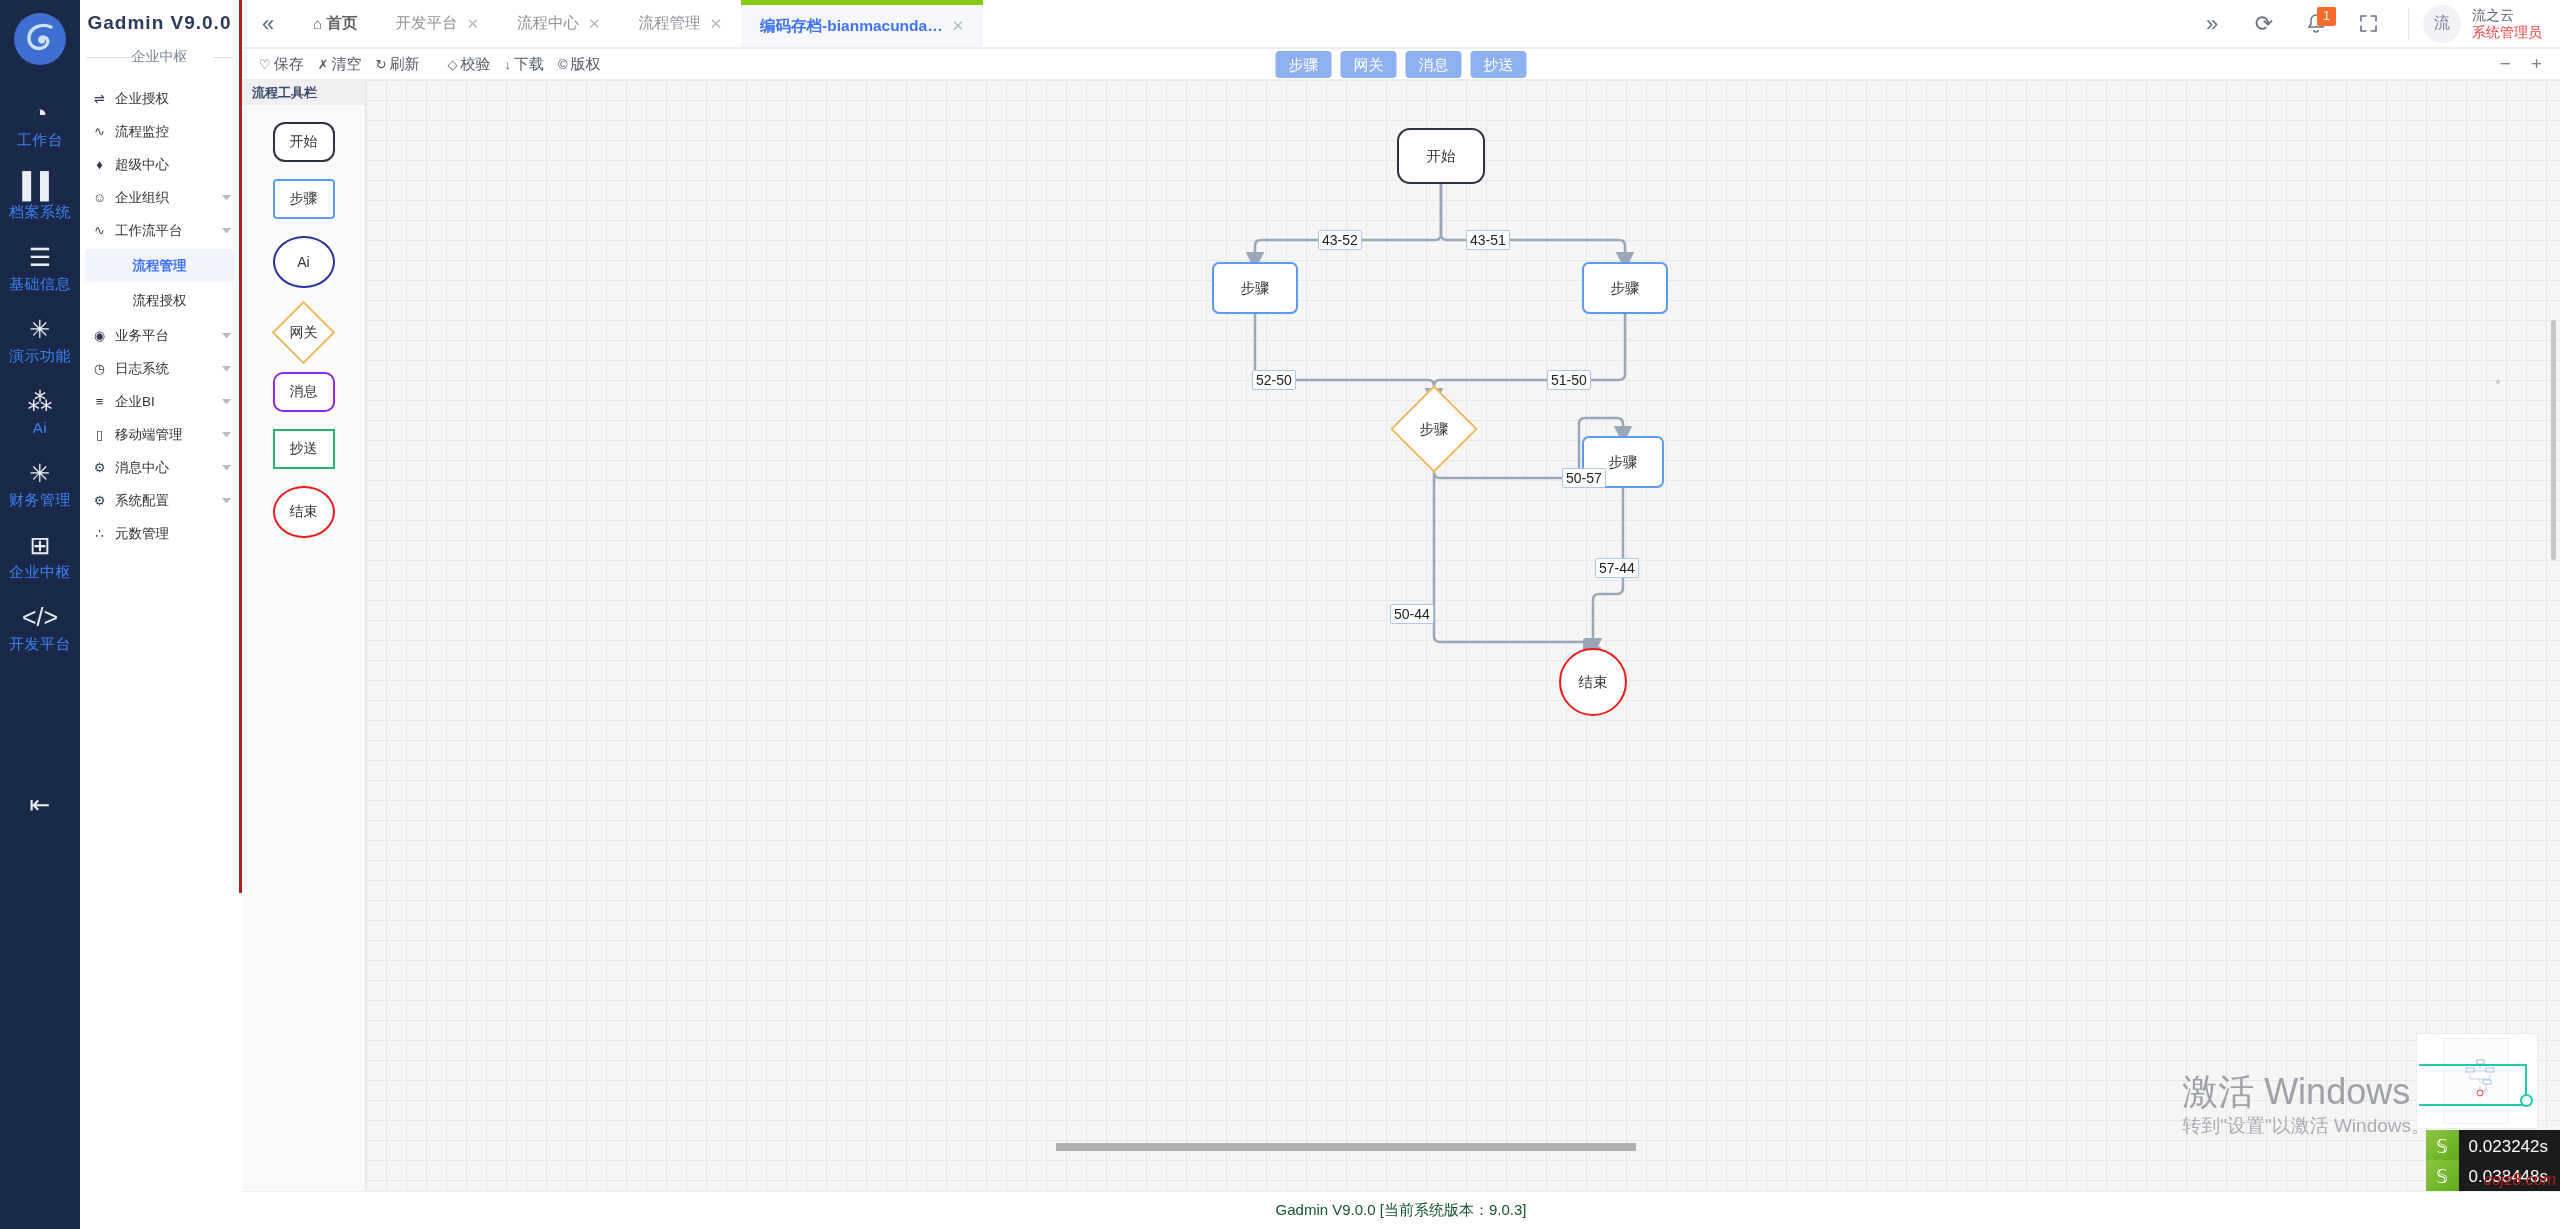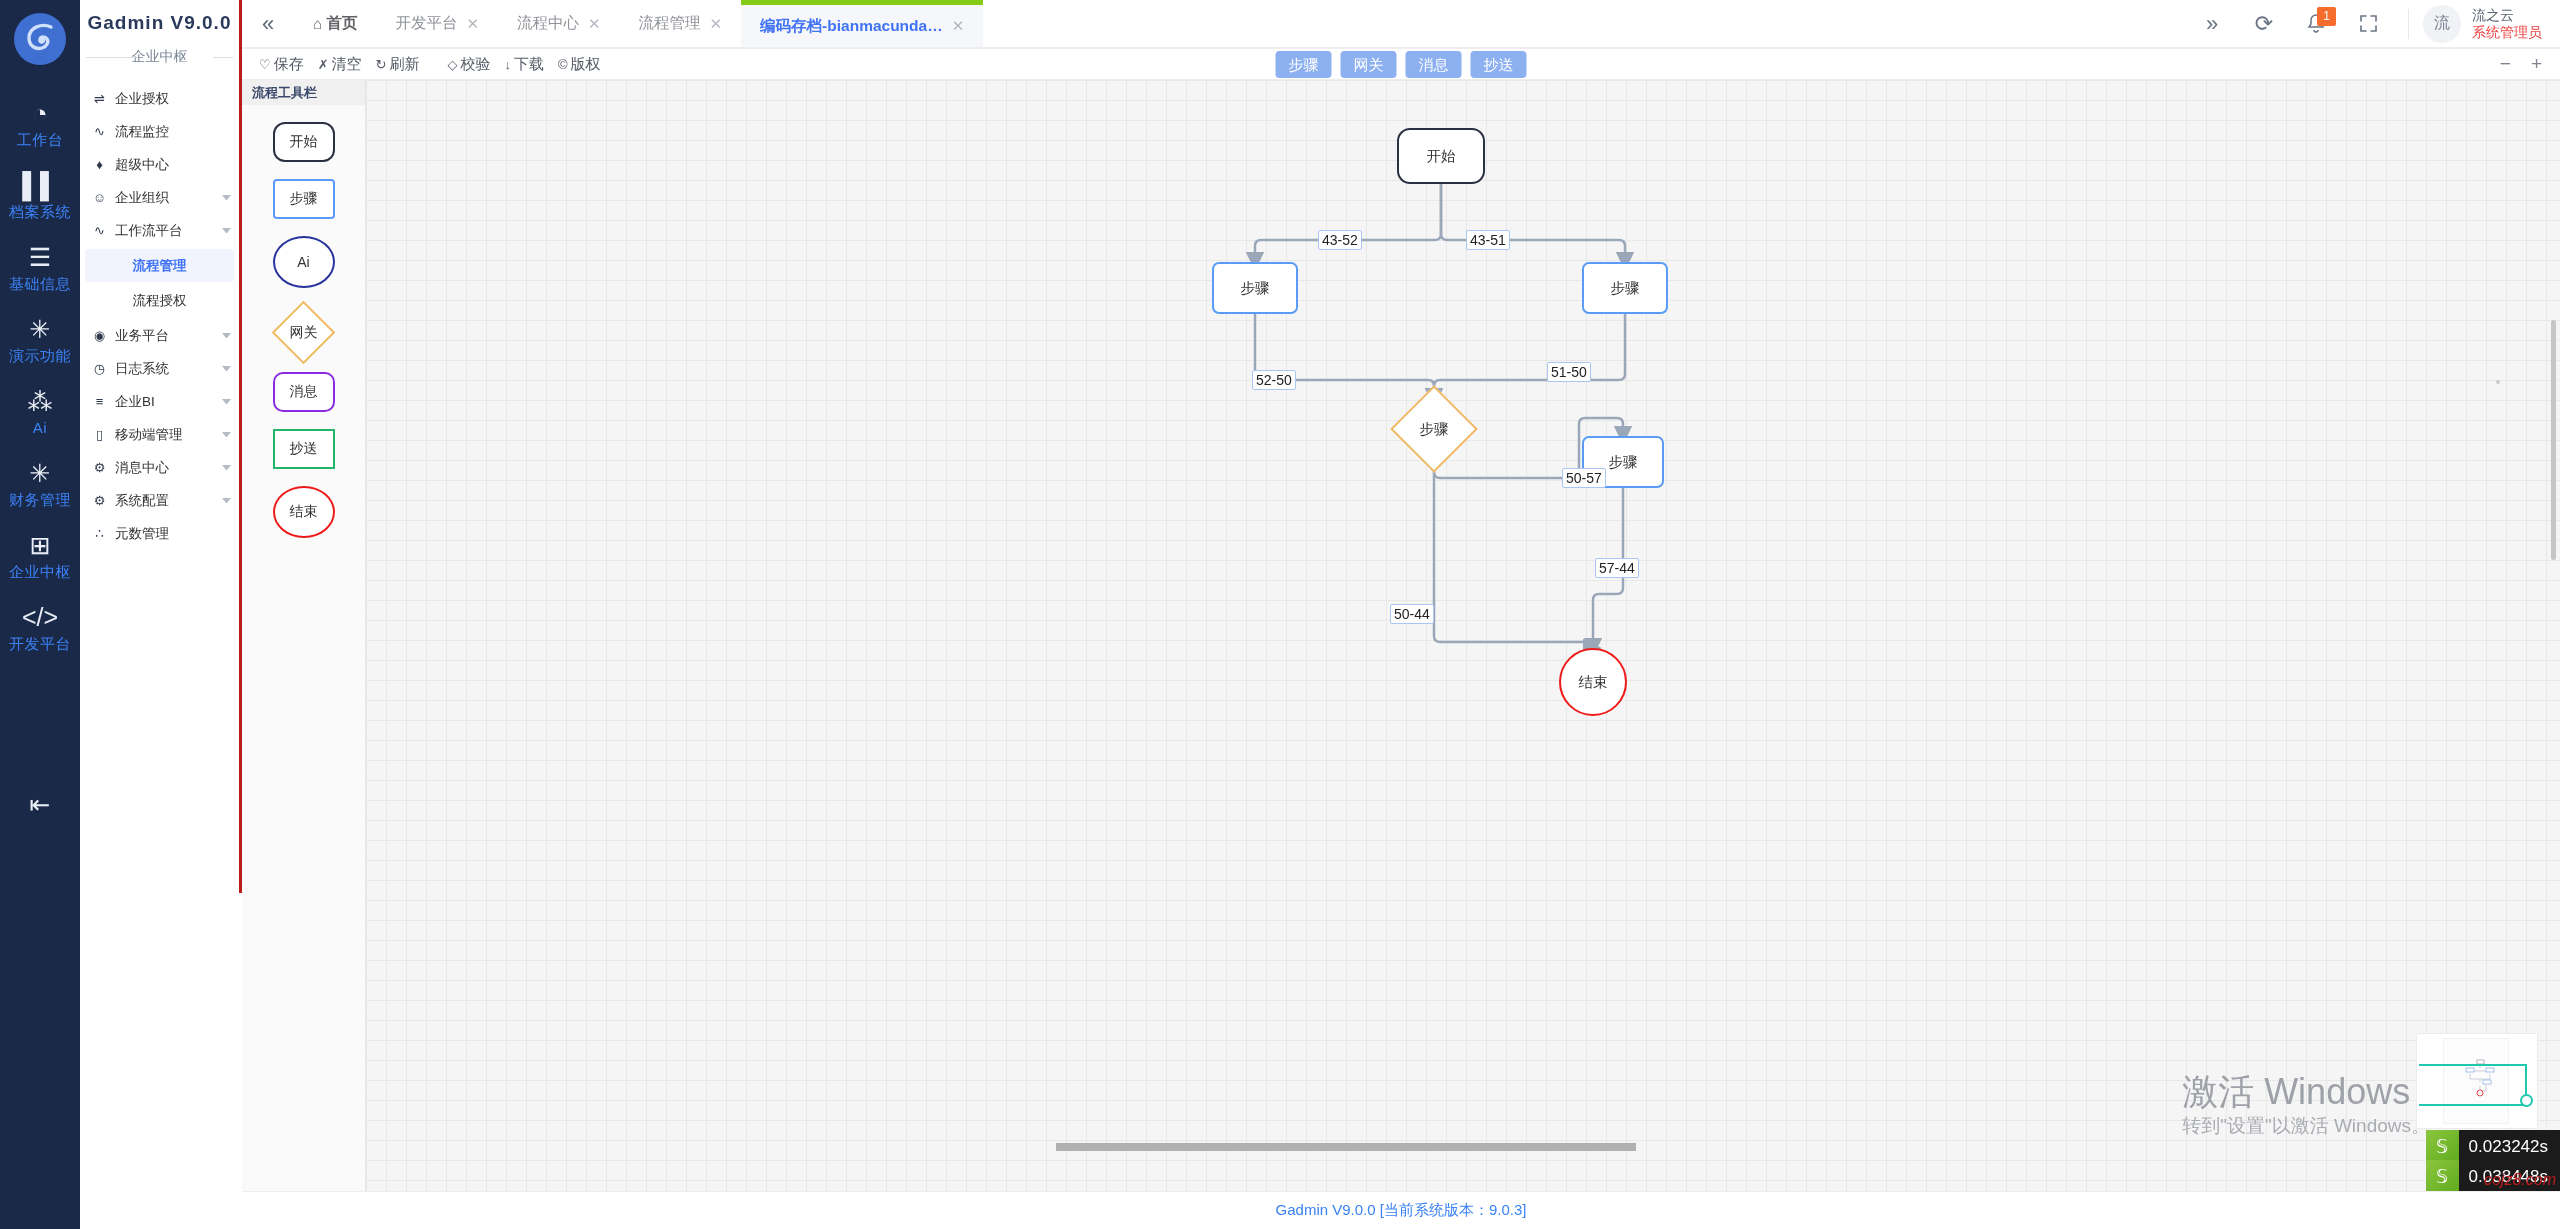--- a/index.html
+++ b/index.html
@@ -254,21 +254,21 @@
     color: #fff; font-size: 19px;
   }
   .perf-txt { padding: 0 12px 0 10px; font-family: "Liberation Sans", sans-serif; }
   .cojz { position: absolute; right: 4px; bottom: 2px; color: #b91c1c;
     font-size: 16px; font-style: italic; }
 
   
   .footer {
     height: 38px; flex: 0 0 38px; background: #fff; border-top: 1px solid #eee;
     display: flex; align-items: center; justify-content: center;
-    font-size: 15px; color: #3b82f6;
+    font-size: 15px; color: #14532d;
   }
 </style>
 </head>
 <body>
 
 <div id="app">
 
   <div class="rail">
     <div class="rail-logo">
       <svg viewBox="0 0 54 54" aria-hidden="true">
@@ -525,21 +525,21 @@
         <div class="fnode n-step" style="left:1216px; top:182px; width:86px; height:52px;">步骤</div>
         <div class="fnode n-gate" style="left:1037px; top:318px; width:62px; height:62px; transform:rotate(45deg);">
           <span style="transform:rotate(-45deg); display:block;">步骤</span>
         </div>
         <div class="fnode n-step" style="left:1216px; top:356px; width:82px; height:52px;">步骤</div>
         <div class="fnode n-end" style="left:1193px; top:568px; width:68px; height:68px;">结束</div>
 
         <div class="elabel" style="left:952px; top:150px;">43-52</div>
         <div class="elabel" style="left:1100px; top:150px;">43-51</div>
         <div class="elabel" style="left:886px; top:290px;">52-50</div>
-        <div class="elabel" style="left:1181px; top:282px;">51-50</div>
+        <div class="elabel" style="left:1181px; top:290px;">51-50</div>
         <div class="elabel" style="left:1196px; top:388px;">50-57</div>
         <div class="elabel" style="left:1229px; top:478px;">57-44</div>
         <div class="elabel" style="left:1024px; top:524px;">50-44</div>
 
         <div class="dot-handle"></div>
         <div class="hscroll"></div>
         <div class="vscroll"></div>
 
         <div class="wmark">
           <div class="wm1">激活 Windows</div>

